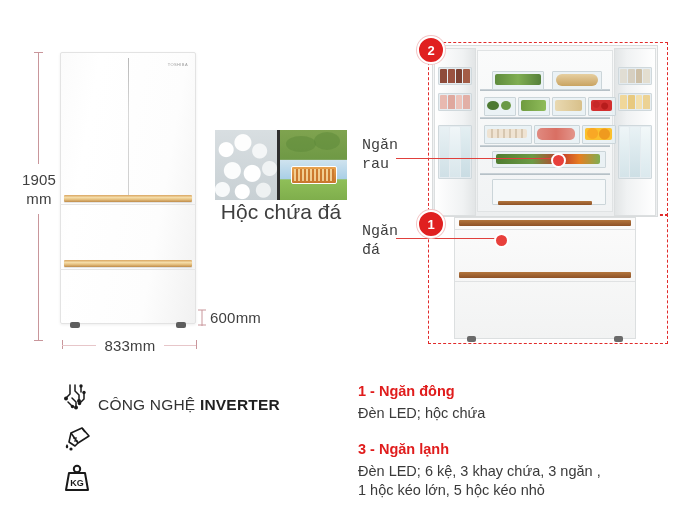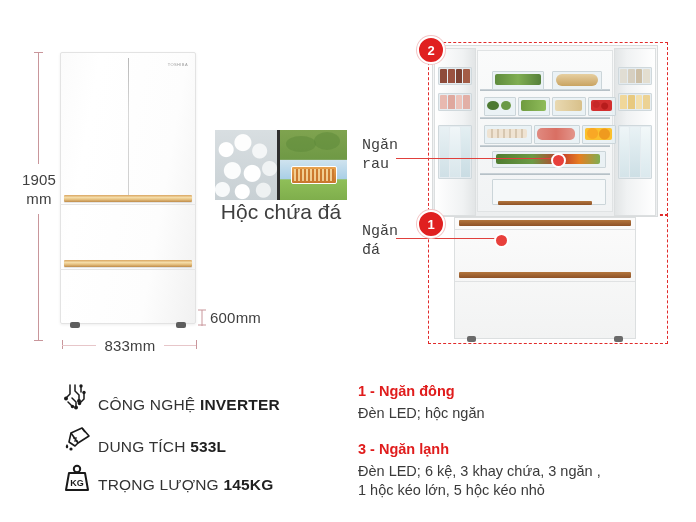--- a/index.html
+++ b/index.html
@@ -505,36 +505,30 @@
       <g fill="#1a1a1a">
         <path d="M6 20 q-2.5 3.2 0 4.4 q2.5 -1.2 0 -4.4 Z"></path>
         <circle cx="10" cy="25" r="1.6"></circle>
       </g>
       <g stroke="#1a1a1a" stroke-width="1.1" fill="none">
         <path d="M12 14 L16 14"></path>
         <path d="M13 17 L17 17"></path>
       </g>
     </svg>
   </div>
-  <div class="spec-text">
-    <span>DUNG TÍCH </span><b>533L</b>
-  </div>
 </div>
 
 <div class="spec-row" style="left:60px; top:460px;">
   <div class="spec-icon">
     <svg width="30" height="32" viewBox="0 0 30 32">
       <path d="M7 12 L23 12 L26 29 L4 29 Z" fill="none" stroke="#1a1a1a" stroke-width="2" stroke-linejoin="round"></path>
       <circle cx="15" cy="8" r="3.2" fill="none" stroke="#1a1a1a" stroke-width="2"></circle>
       <text x="15" y="24.5" font-family="Liberation Sans, sans-serif" font-size="9" font-weight="bold" fill="#1a1a1a" text-anchor="middle">KG</text>
     </svg>
   </div>
-  <div class="spec-text">
-    <span>TRỌNG LƯỢNG </span><b>145KG</b>
-  </div>
 </div>
 
 <div class="rb-head" style="left:358px; top:383px;">1 - Ngăn đông</div>
-<div class="rb-body" style="left:358px; top:404px;">Đèn LED; hộc ngăn</div>
+<div class="rb-body" style="left:358px; top:404px;">Đèn LED; hộc chứa</div>
 
 <div class="rb-head" style="left:358px; top:441px;">3 - Ngăn lạnh</div>
 <div class="rb-body" style="left:358px; top:462px;">Đèn LED; 6 kệ, 3 khay chứa, 3 ngăn ,
 1 hộc kéo lớn, 5 hộc kéo nhỏ</div>
 
 </body></html>

